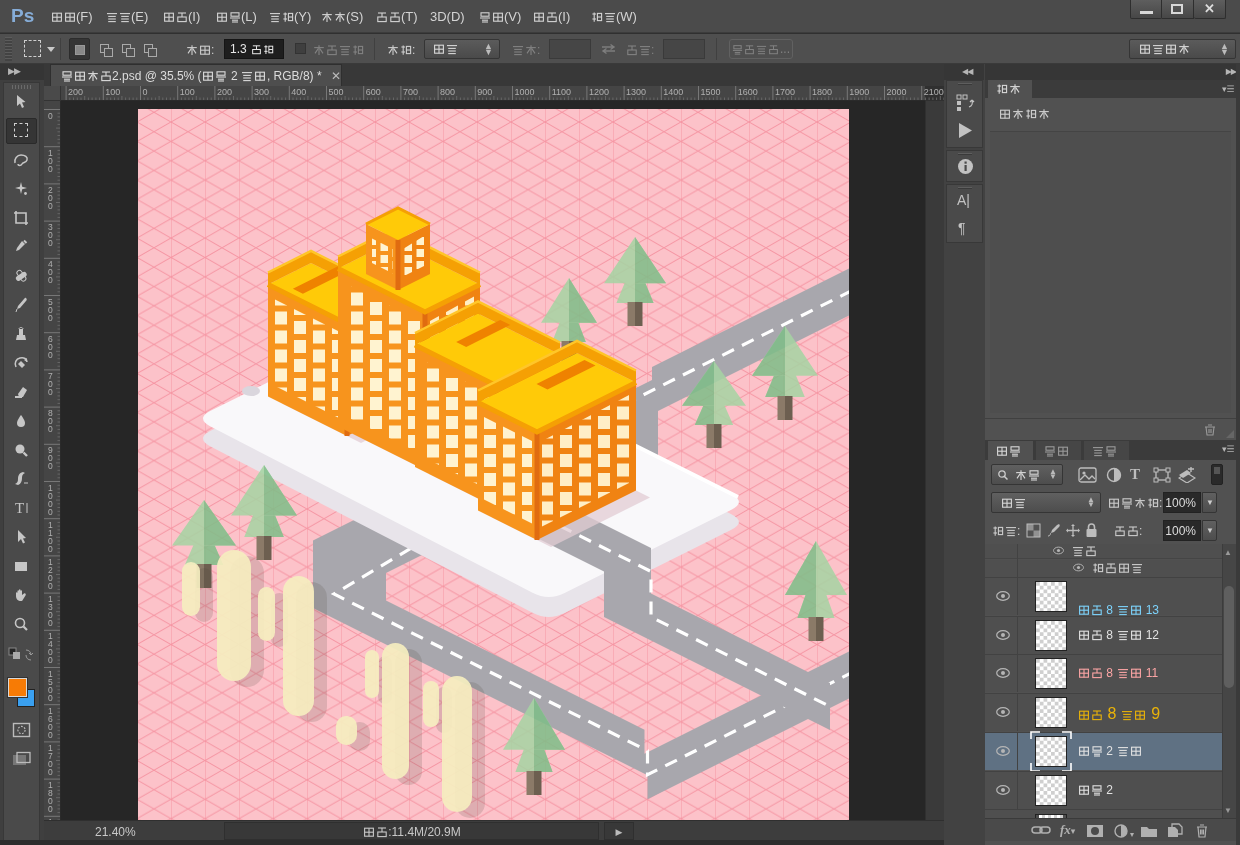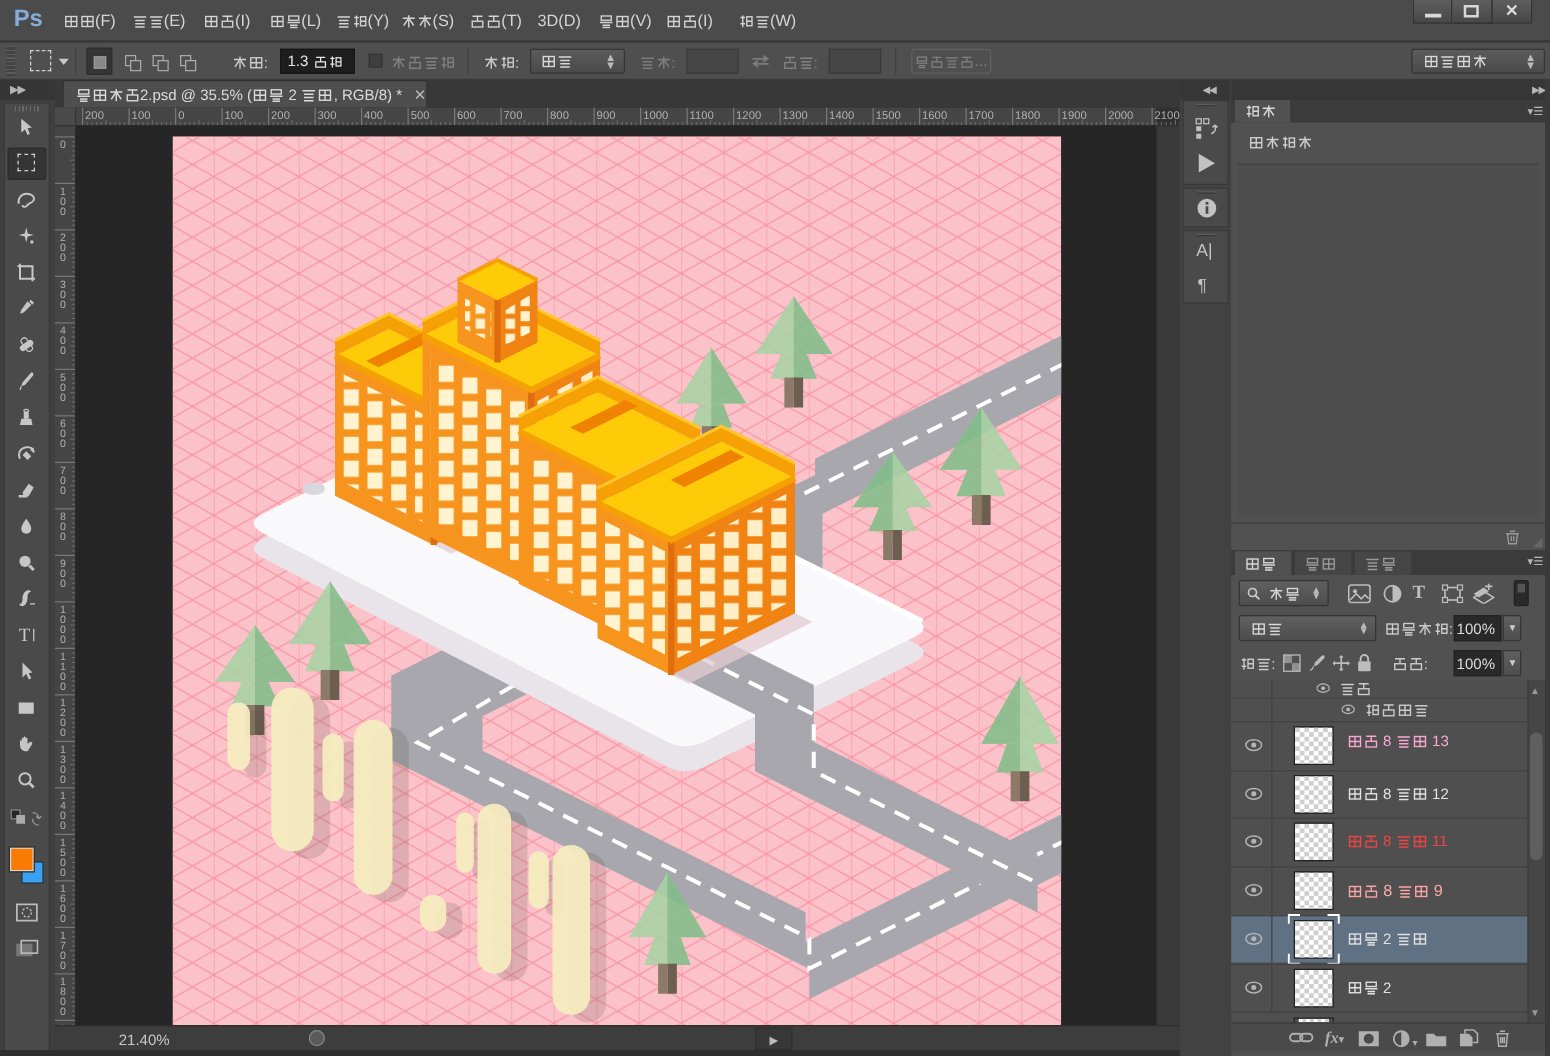--- a/index.html
+++ b/index.html
@@ -846,20 +846,25 @@
     <line x1="13.5" y1="737.6" x2="16" y2="737.6" stroke="#666"></line>
     <line x1="13.5" y1="741.3" x2="16" y2="741.3" stroke="#666"></line>
     <line x1="13.5" y1="745.1" x2="16" y2="745.1" stroke="#666"></line>
     <line x1="13.5" y1="748.8" x2="16" y2="748.8" stroke="#666"></line>
   </svg>
 <div class="abs" style="left:61px;top:101px;width:864px;height:719px;background:#262626"></div>
 <div class="abs" style="left:925px;top:101px;width:19px;height:719px;background:#3a3a3a;border-left:1px solid #303030"></div>
 <div class="abs" style="left:44px;top:820px;width:900px;height:20px;background:#3d3d3d;border-top:1px solid #2f2f2f">
 <span class="abs" style="left:51px;top:4px;color:#c8c8c8;font-size:12px">21.40%</span>
 <span class="abs" style="left:203px;top:3px;width:13px;height:13px;border-radius:50%;background:#5a5a5a;border:1px solid #888"></span>
+<div class="abs" style="left:180px;top:1px;width:375px;height:18px;background:#383838;border:1px solid #2f2f2f;color:#c8c8c8;font-size:12px;text-align:center;padding-top:2px"><svg class="c1 cj" width="12" height="12" viewBox="0 0 12 12">
+        <use href="#g1"></use>
+      </svg><svg class="c5 cj" width="12" height="12" viewBox="0 0 12 12">
+        <use href="#g5"></use>
+      </svg>:11.4M/20.9M</div>
 <div class="abs" style="left:560px;top:1px;width:30px;height:18px;background:#383838;border:1px solid #2f2f2f;color:#bbb;font-size:9px;text-align:center;padding-top:4px">▶</div>
 </div>
 <div class="abs" style="left:0;top:840px;width:1240px;height:5px;background:#2d2d2d"></div>
 <div class="abs" style="left:944px;top:64px;width:296px;height:781px;background:#424242"></div>
 <div class="abs" style="left:944px;top:64px;width:40px;height:16px;background:#363636">
     <span class="abs" style="left:18px;top:3px;color:#b5b5b5;font-size:8px;letter-spacing:-1px">◀◀</span>
   </div>
 <div class="abs" style="left:985px;top:64px;width:255px;height:16px;background:#363636">
     <span class="abs" style="right:4px;top:3px;color:#b5b5b5;font-size:8px;letter-spacing:-1px">▶▶</span>
   </div>
@@ -1074,21 +1079,21 @@
     <rect x="20" y="28" width="4" height="4" fill="#cfcfcf"></rect>
     <rect x="24" y="0" width="4" height="4" fill="#cfcfcf"></rect>
     <rect x="24" y="8" width="4" height="4" fill="#cfcfcf"></rect>
     <rect x="24" y="16" width="4" height="4" fill="#cfcfcf"></rect>
     <rect x="24" y="24" width="4" height="4" fill="#cfcfcf"></rect>
     <rect x="28" y="4" width="4" height="4" fill="#cfcfcf"></rect>
     <rect x="28" y="12" width="4" height="4" fill="#cfcfcf"></rect>
     <rect x="28" y="20" width="4" height="4" fill="#cfcfcf"></rect>
     <rect x="28" y="28" width="4" height="4" fill="#cfcfcf"></rect>
   </svg>
-<span class="abs" style="left:1077px;top:586px;color:#f9a8d4;font-size:12px"><svg class="c1 cj" width="12" height="12" viewBox="0 0 12 12">
+<span class="abs" style="left:1077px;top:603px;color:#7dd3fc;font-size:12px"><svg class="c1 cj" width="12" height="12" viewBox="0 0 12 12">
       <use href="#g1"></use>
     </svg><svg class="c5 cj" width="12" height="12" viewBox="0 0 12 12">
       <use href="#g5"></use>
     </svg> 8 <svg class="c2 cj" width="12" height="12" viewBox="0 0 12 12">
       <use href="#g2"></use>
     </svg><svg class="c1 cj" width="12" height="12" viewBox="0 0 12 12">
       <use href="#g1"></use>
     </svg> 13</span>
 <div class="abs" style="left:985px;top:616px;width:237px;height:38px;background:#4f4f4f;border-top:1px solid #424242"></div>
 <svg class="abs" style="left:996px;top:628px" width="14" height="14" viewBox="0 0 14 14">
@@ -1174,21 +1179,21 @@
     <rect x="20" y="28" width="4" height="4" fill="#cfcfcf"></rect>
     <rect x="24" y="0" width="4" height="4" fill="#cfcfcf"></rect>
     <rect x="24" y="8" width="4" height="4" fill="#cfcfcf"></rect>
     <rect x="24" y="16" width="4" height="4" fill="#cfcfcf"></rect>
     <rect x="24" y="24" width="4" height="4" fill="#cfcfcf"></rect>
     <rect x="28" y="4" width="4" height="4" fill="#cfcfcf"></rect>
     <rect x="28" y="12" width="4" height="4" fill="#cfcfcf"></rect>
     <rect x="28" y="20" width="4" height="4" fill="#cfcfcf"></rect>
     <rect x="28" y="28" width="4" height="4" fill="#cfcfcf"></rect>
   </svg>
-<span class="abs" style="left:1077px;top:666px;color:#ef4444;font-size:12px"><svg class="c1 cj" width="12" height="12" viewBox="0 0 12 12">
+<span class="abs" style="left:1077px;top:666px;color:#fca5a5;font-size:12px"><svg class="c1 cj" width="12" height="12" viewBox="0 0 12 12">
       <use href="#g1"></use>
     </svg><svg class="c5 cj" width="12" height="12" viewBox="0 0 12 12">
       <use href="#g5"></use>
     </svg> 8 <svg class="c2 cj" width="12" height="12" viewBox="0 0 12 12">
       <use href="#g2"></use>
     </svg><svg class="c1 cj" width="12" height="12" viewBox="0 0 12 12">
       <use href="#g1"></use>
     </svg> 11</span>
 <div class="abs" style="left:985px;top:693px;width:237px;height:38px;background:#4f4f4f;border-top:1px solid #424242"></div>
 <svg class="abs" style="left:996px;top:705px" width="14" height="14" viewBox="0 0 14 14">
@@ -1224,21 +1229,21 @@
     <rect x="20" y="28" width="4" height="4" fill="#cfcfcf"></rect>
     <rect x="24" y="0" width="4" height="4" fill="#cfcfcf"></rect>
     <rect x="24" y="8" width="4" height="4" fill="#cfcfcf"></rect>
     <rect x="24" y="16" width="4" height="4" fill="#cfcfcf"></rect>
     <rect x="24" y="24" width="4" height="4" fill="#cfcfcf"></rect>
     <rect x="28" y="4" width="4" height="4" fill="#cfcfcf"></rect>
     <rect x="28" y="12" width="4" height="4" fill="#cfcfcf"></rect>
     <rect x="28" y="20" width="4" height="4" fill="#cfcfcf"></rect>
     <rect x="28" y="28" width="4" height="4" fill="#cfcfcf"></rect>
   </svg>
-<span class="abs" style="left:1077px;top:705px;color:#fca5a5;font-size:13px"><svg class="c1 cj" width="12" height="12" viewBox="0 0 12 12">
+<span class="abs" style="left:1077px;top:705px;color:#eab308;font-size:16px"><svg class="c1 cj" width="12" height="12" viewBox="0 0 12 12">
       <use href="#g1"></use>
     </svg><svg class="c5 cj" width="12" height="12" viewBox="0 0 12 12">
       <use href="#g5"></use>
     </svg> 8 <svg class="c2 cj" width="12" height="12" viewBox="0 0 12 12">
       <use href="#g2"></use>
     </svg><svg class="c1 cj" width="12" height="12" viewBox="0 0 12 12">
       <use href="#g1"></use>
     </svg> 9</span>
 <div class="abs" style="left:985px;top:732px;width:237px;height:38px;background:#5f7183;border-top:1px solid #424242"></div>
 <svg class="abs" style="left:996px;top:744px" width="14" height="14" viewBox="0 0 14 14">

